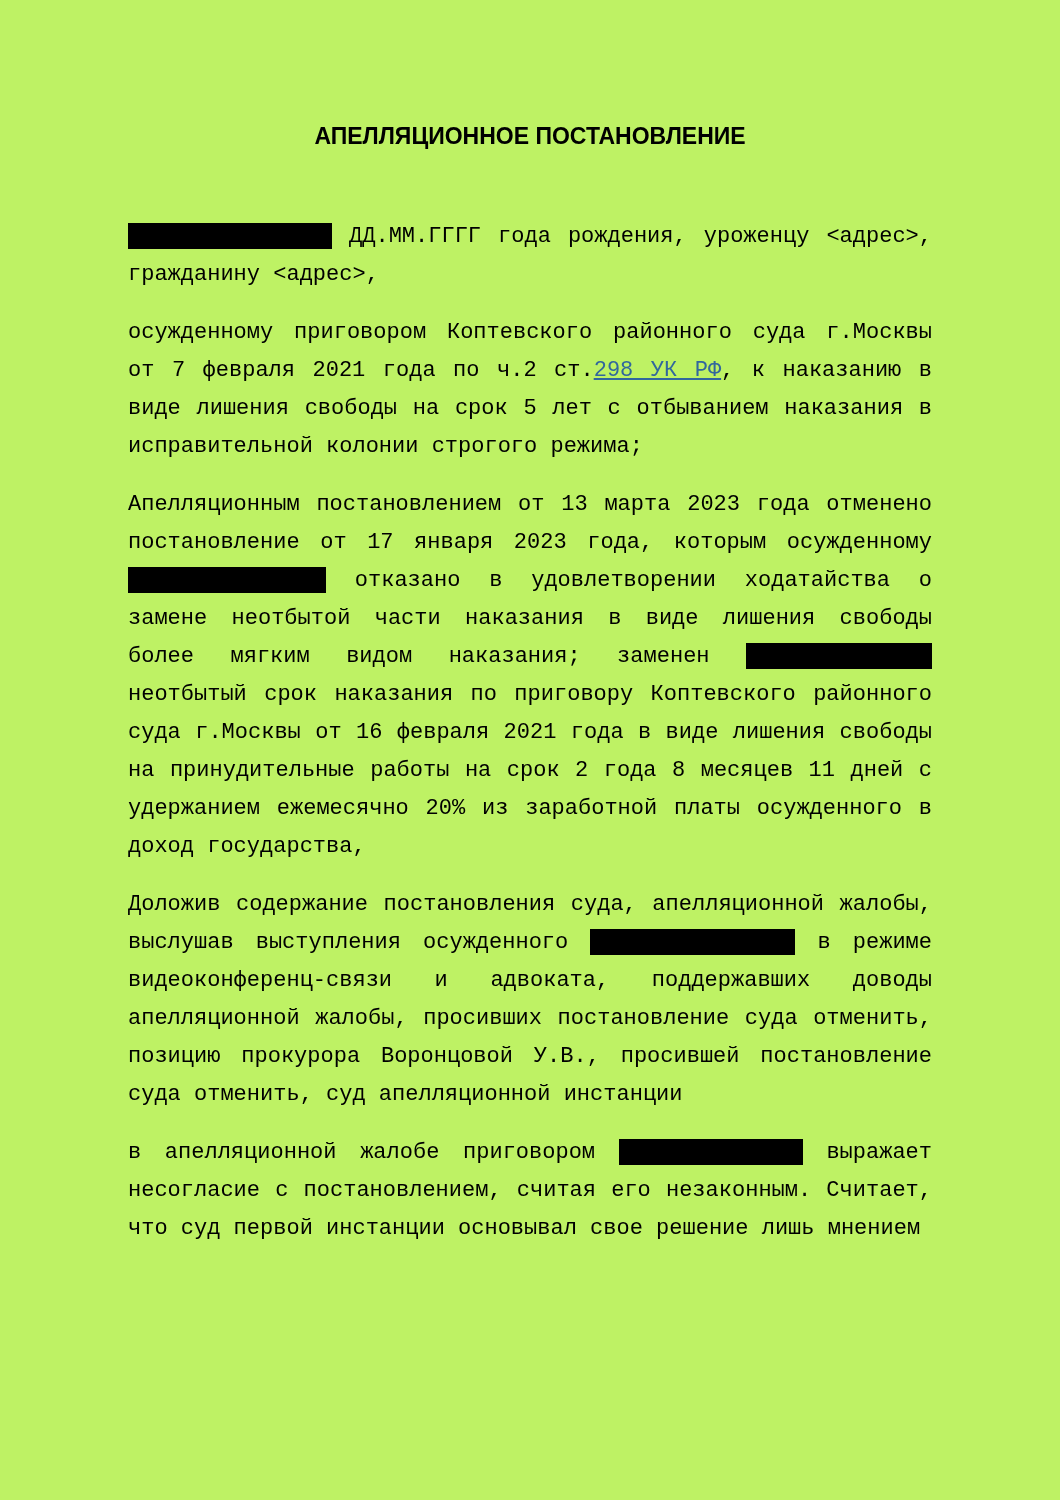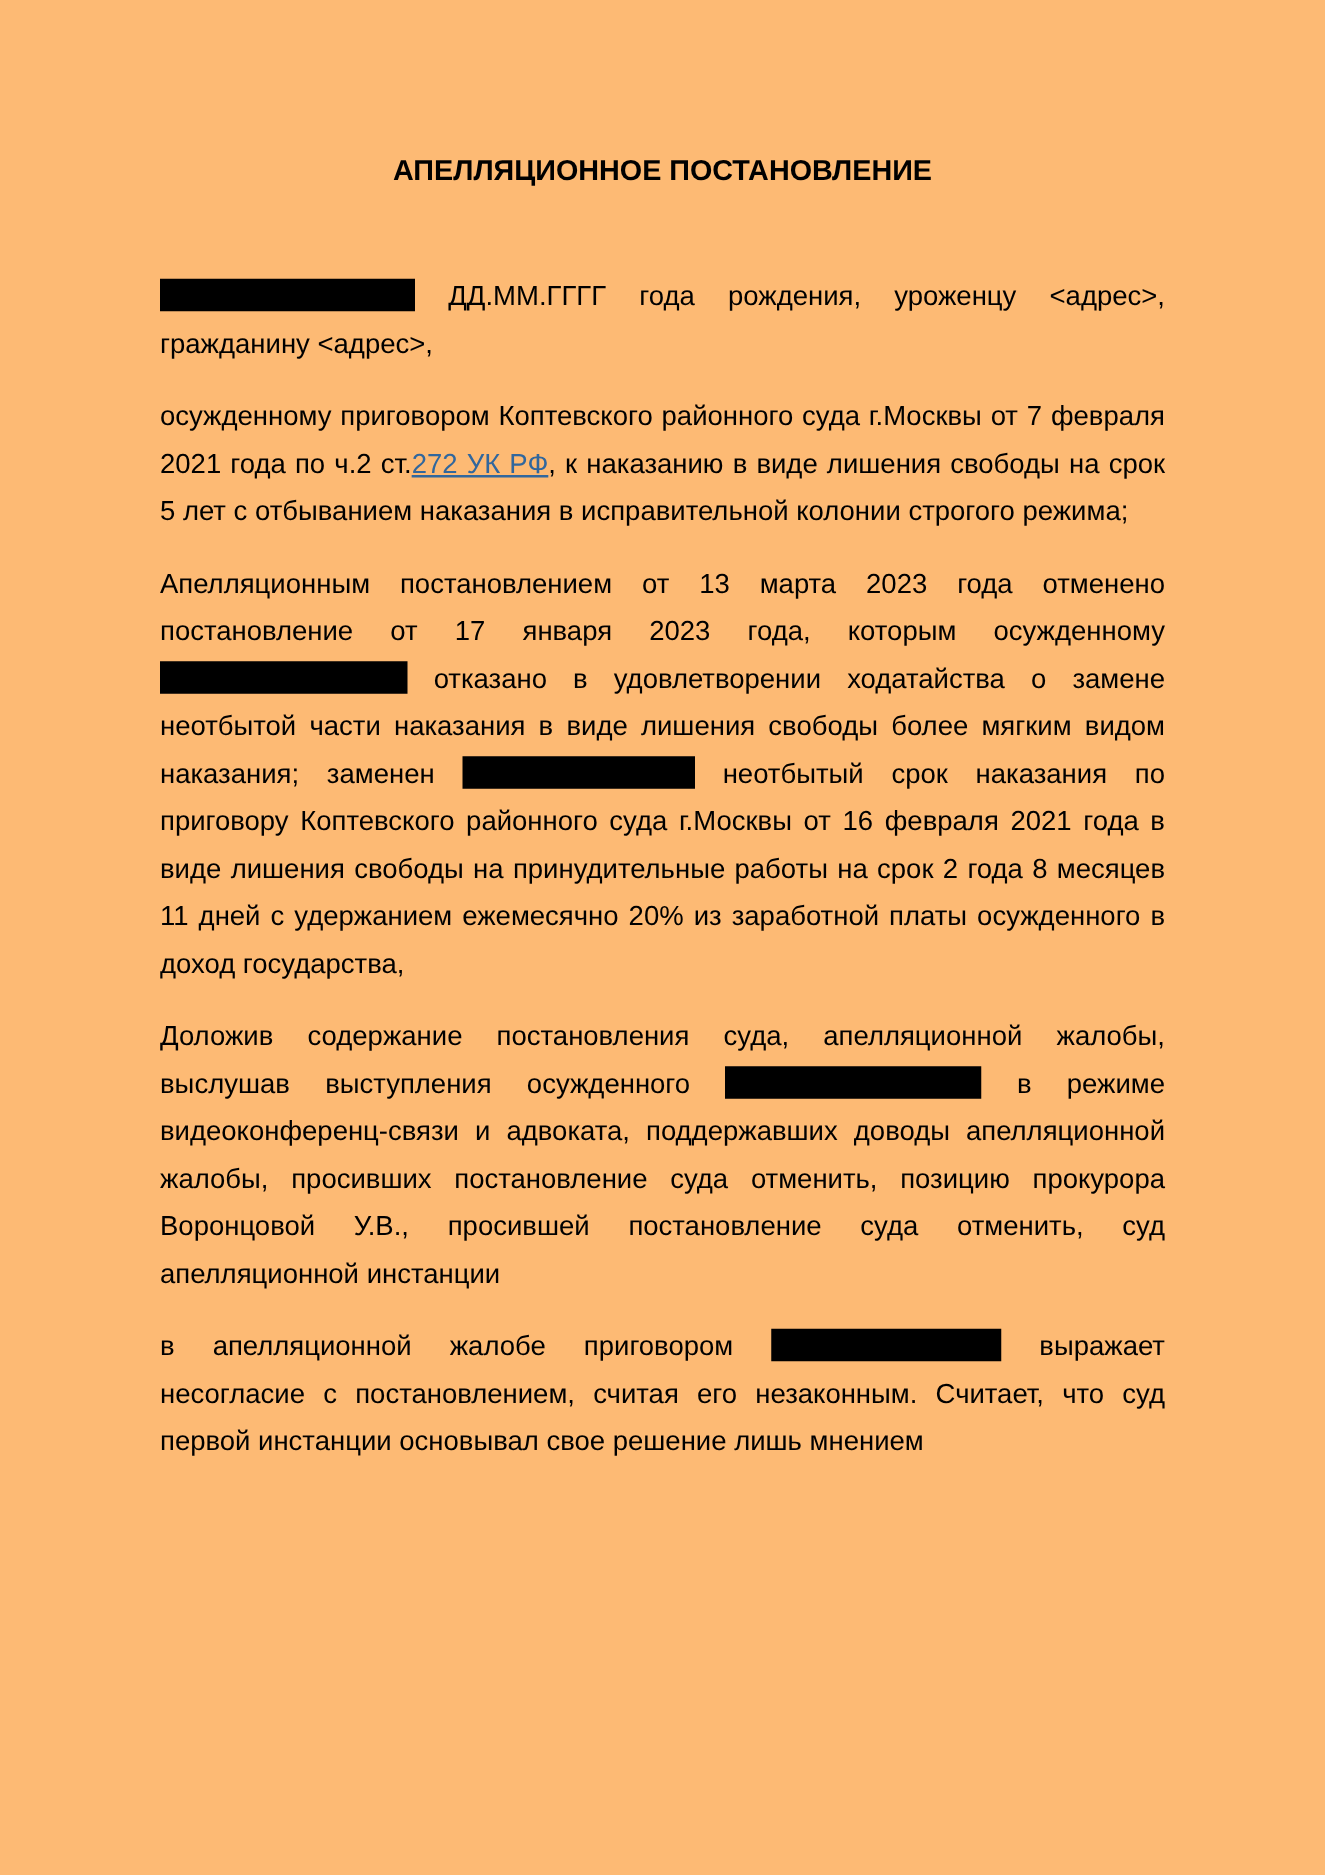--- a/index.html
+++ b/index.html
@@ -1,37 +1,38 @@
 <!DOCTYPE html>
 <html><head>
 <meta charset="utf-8">
 <style>
   html, body { margin: 0; padding: 0; background: #ffffff; }
   .page {
     width: 1060px;
     height: 1500px;
     box-sizing: border-box;
     padding: 122px 128px 40px 128px;
-    background: #fdba74;
+    background: #bef264;
     color: #000000;
     font-family: "Liberation Sans", "DejaVu Sans", sans-serif;
     font-size: 22px;
     line-height: 38px;
     overflow: hidden;
   }
   .doc-title {
     font-weight: bold;
     font-size: 23px;
     line-height: 28px;
     text-align: center;
     margin: 0 0 68px 0;
   }
   .para {
     text-align: justify;
     margin: 20px 0 0 0;
+    font-family: Liberation Mono, monospace;
   }
   .para.first { margin-top: 0; }
   .ruling-heading {
     font-weight: bold;
     text-align: center;
     margin: 20px 0 0 0;
   }
   .redact {
     display: inline-block;
     height: 26px;
@@ -51,21 +52,21 @@
 </style>
 </head>
 <body>
 
 <div class="page">
 
   <div class="doc-title">АПЕЛЛЯЦИОННОЕ ПОСТАНОВЛЕНИЕ</div>
 
   <p class="para first"><span class="redact r-204"></span> <span>ДД.ММ.ГГГГ года рождения, уроженцу &lt;адрес&gt;, гражданину &lt;адрес&gt;,</span></p>
 
-  <p class="para"><span>осужденному приговором Коптевского районного суда г.Москвы от 7 февраля 2021 года по ч.2 ст.</span><a class="doc-link">272 УК РФ</a><span>, к наказанию в виде лишения свободы на срок 5 лет с отбыванием наказания в исправительной колонии строгого режима;</span></p>
+  <p class="para"><span>осужденному приговором Коптевского районного суда г.Москвы от 7 февраля 2021 года по ч.2 ст.</span><a class="doc-link">298 УК РФ</a><span>, к наказанию в виде лишения свободы на срок 5 лет с отбыванием наказания в исправительной колонии строгого режима;</span></p>
 
   <p class="para"><span>Апелляционным постановлением от 13 марта 2023 года отменено постановление от 17 января 2023 года, которым осужденному</span> <span class="redact r-198"></span> <span>отказано в удовлетворении ходатайства о замене неотбытой части наказания в виде лишения свободы более мягким видом наказания; заменен</span> <span class="redact r-186"></span> <span>неотбытый срок наказания по приговору Коптевского районного суда г.Москвы от 16 февраля 2021 года в виде лишения свободы на принудительные работы на срок 2 года 8 месяцев 11 дней с удержанием ежемесячно 20% из заработной платы осужденного в доход государства,</span></p>
 
 
   <p class="para"><span>Доложив содержание постановления суда, апелляционной жалобы, выслушав выступления осужденного</span> <span class="redact r-205"></span> <span>в режиме видеоконференц-связи и адвоката, поддержавших доводы апелляционной жалобы, просивших постановление суда отменить, позицию прокурора Воронцовой У.В., просившей постановление суда отменить, суд апелляционной инстанции</span></p>
 
 
   <p class="para"><span>в апелляционной жалобе приговором</span> <span class="redact r-184"></span> <span>выражает несогласие с постановлением, считая его незаконным. Считает, что суд первой инстанции основывал свое решение лишь мнением</span></p>
 
 </div>

